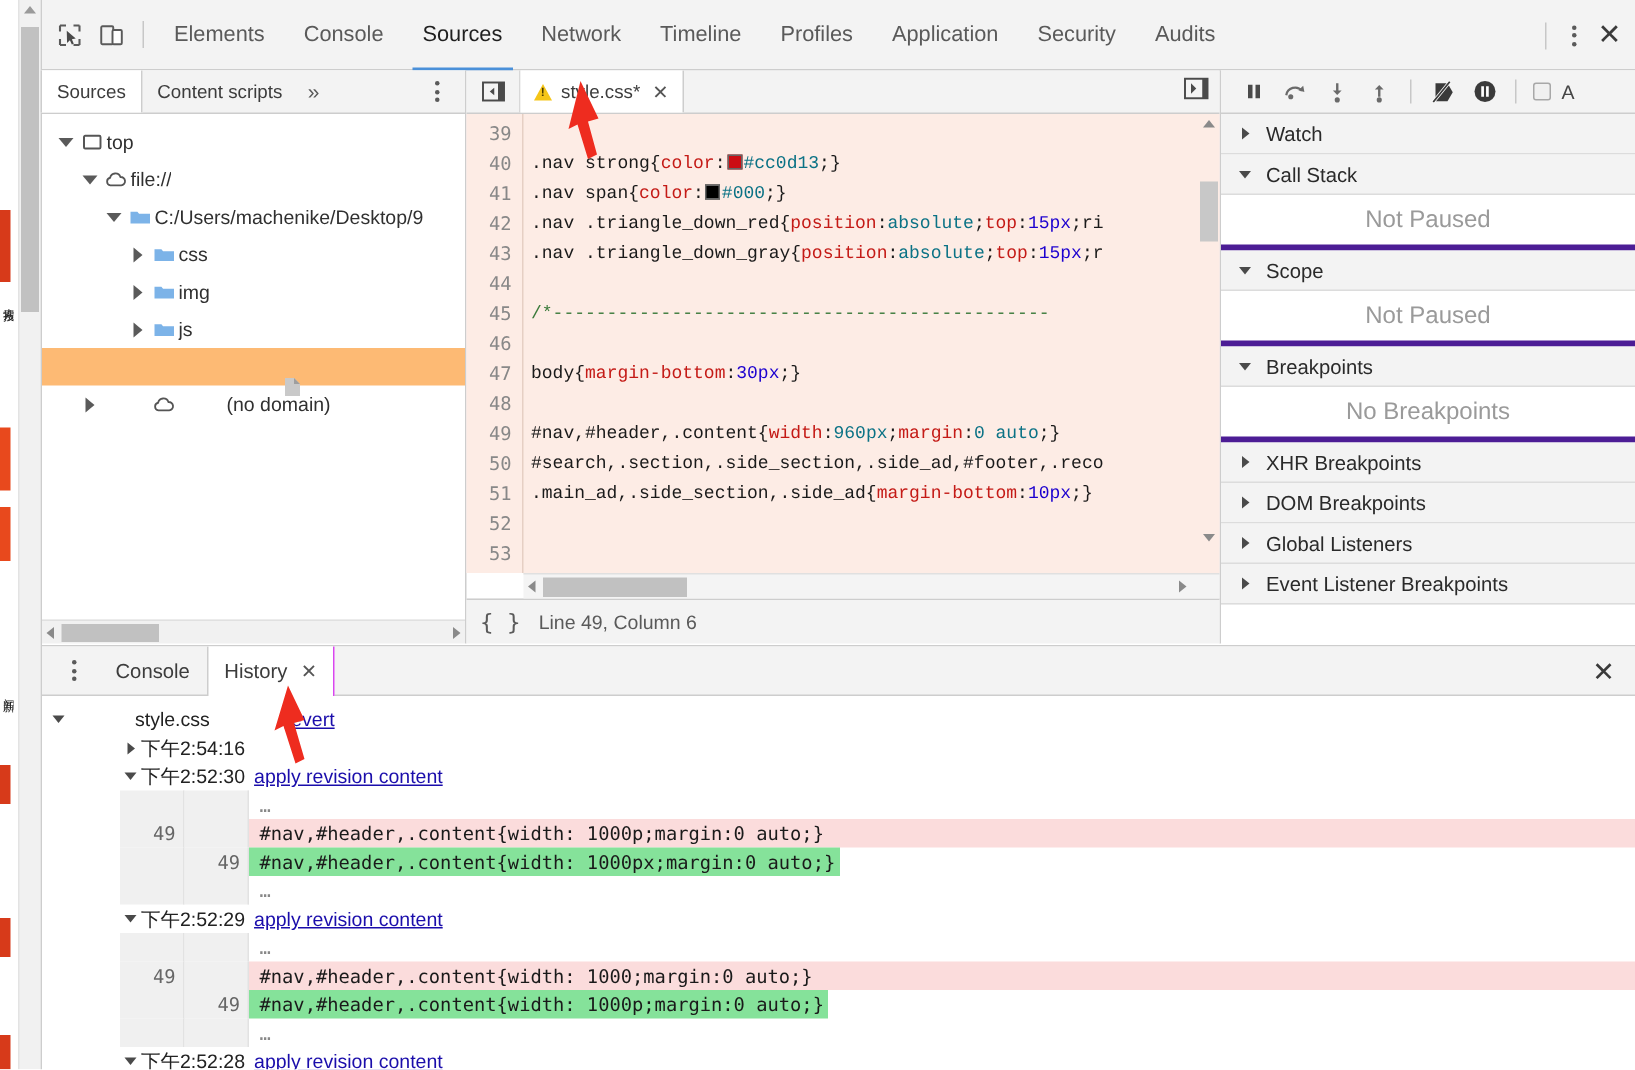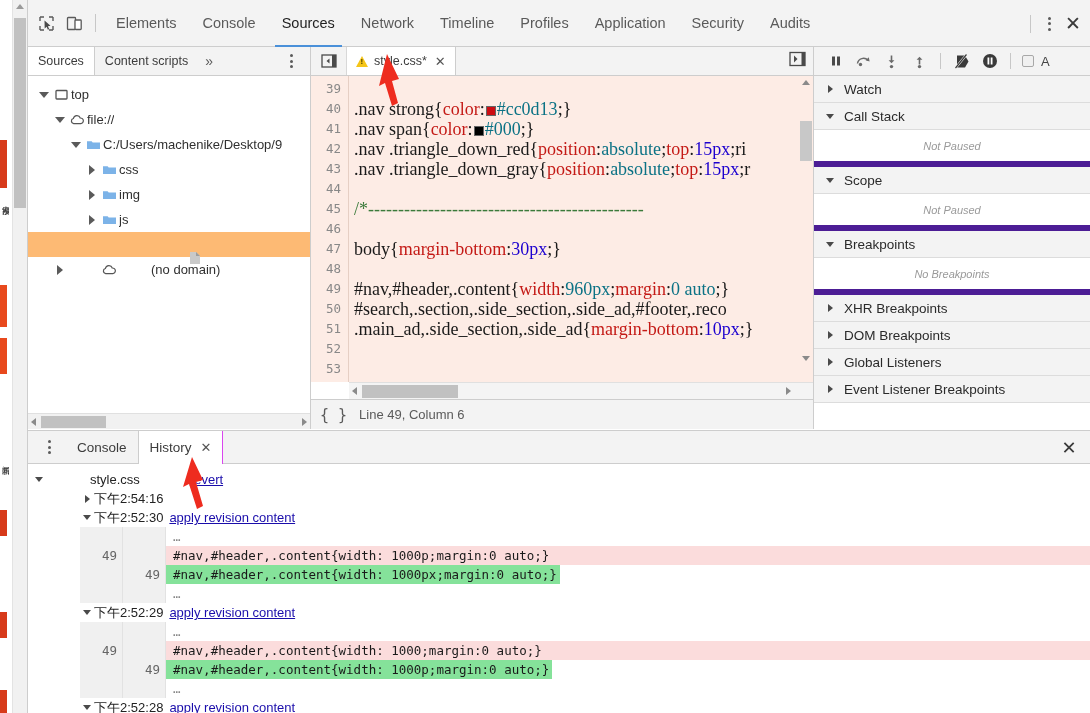--- a/index.html
+++ b/index.html
@@ -184,21 +184,21 @@
   .gutter {
     width: 38px; background: #fdece5; border-right: 1px solid #e6cfc4;
     padding-top: 3px; text-align: right; flex: 0 0 38px;
   }
   .gutter div {
     height: 20px; line-height: 20px; padding-right: 7px;
     font-family: "DejaVu Sans Mono", monospace; font-size: 12.5px; color: #888;
   }
   .code-lines {
     flex: 1; padding-top: 3px; padding-left: 5px; overflow: hidden;
-    font-family: Liberation Serif, serif; font-size: 18px;
+    font-family: Liberation Mono, monospace; font-size: 12px;
     white-space: pre; color: #1a1a1a;
   }
   .code-lines div { height: 20px; line-height: 20px; }
   .cl-sel { color: #1a1a1a; }
   .cl-prop { color: #c41a16; }
   .cl-kw { color: #0b7285; }
   .cl-comment { color: #3a7a3a; }
   .cl-num { color: #1c00cf; }
   .swatch {
     display: inline-block; width: 10px; height: 10px; vertical-align: -1px;
@@ -245,22 +245,22 @@
   .async-label { font-size: 13px; color: #444; margin-left: 6px; white-space: nowrap; }
 
   .acc-header {
     height: 27px; display: flex; align-items: center; gap: 7px;
     padding-left: 9px; background: #f3f3f3;
     border-bottom: 1px solid #dcdcdc;
     font-size: 13.5px; color: #2a2a2a; cursor: pointer;
   }
   .acc-body {
     height: 37px; display: flex; align-items: center; justify-content: center;
-    background: #fff; border-bottom: 6px solid #4c1d95;
-    font-size: 11px; font-style: italic; color: #9a9a9a;
+    background: #fff; border-bottom: 4px solid #4c1d95;
+    font-size: 16px; color: #9a9a9a;
   }
 
   
   .drawer {
     position: absolute; left: 0; right: 0; top: 430px; bottom: 0;
     background: #fff; border-top: 1px solid #cdcdcd;
     display: flex; flex-direction: column;
   }
   .drawer-tabbar {
     height: 33px; background: #f3f3f3; border-bottom: 1px solid #cdcdcd;

